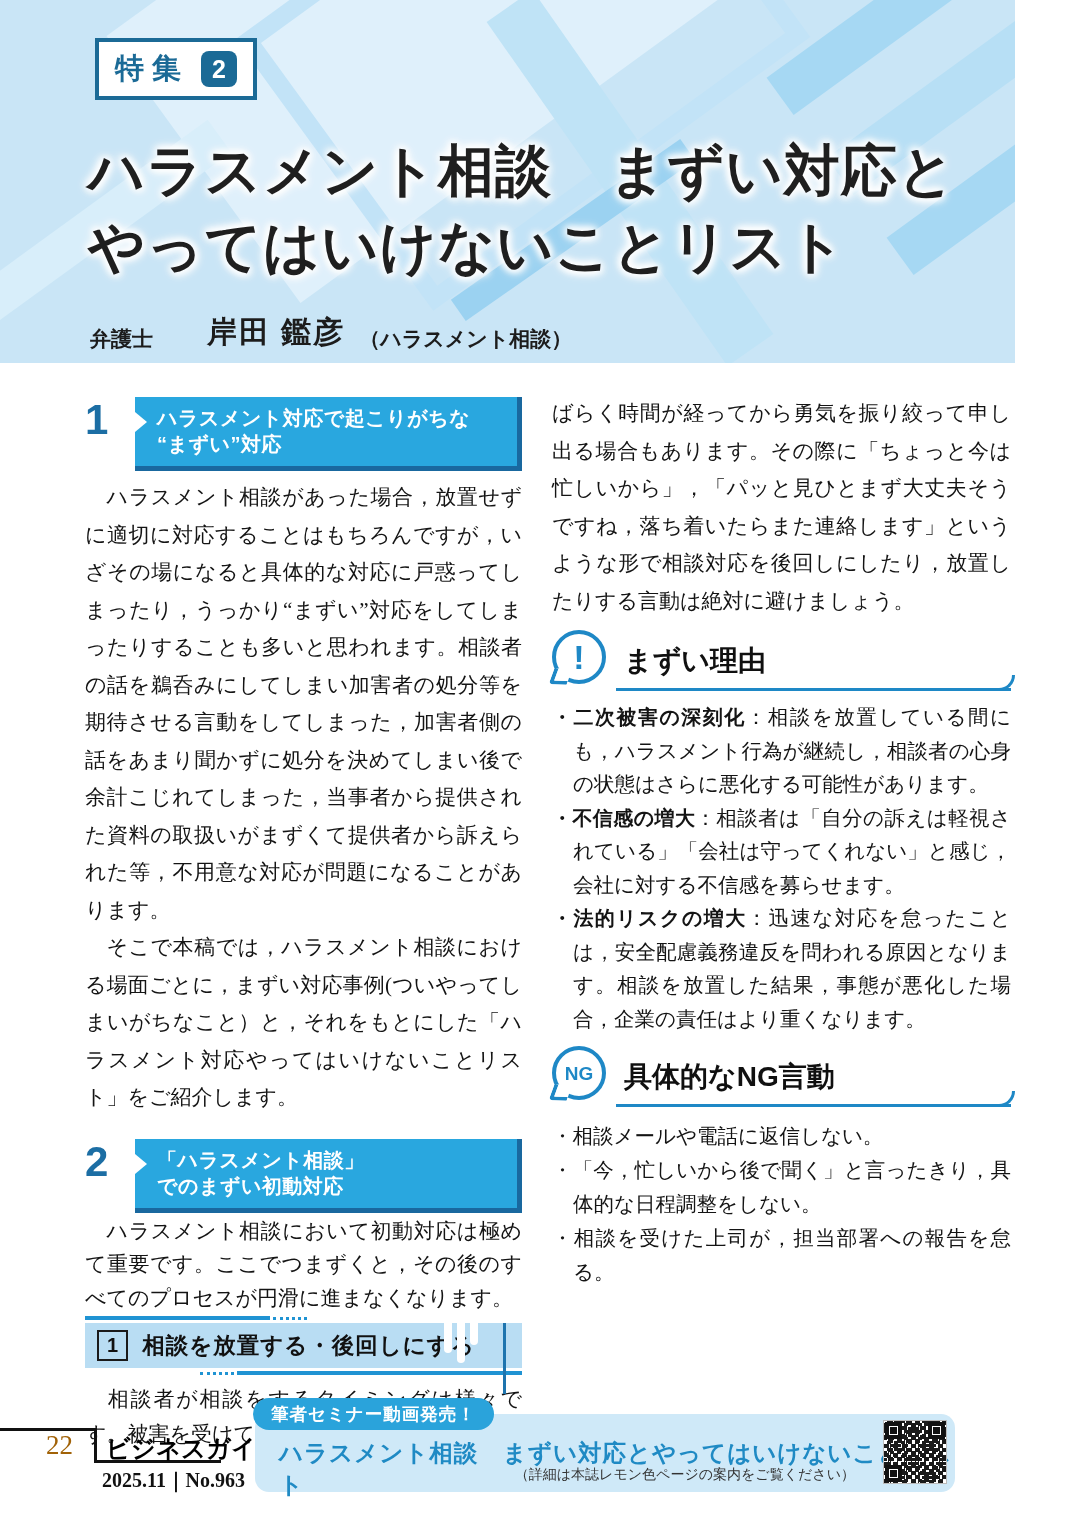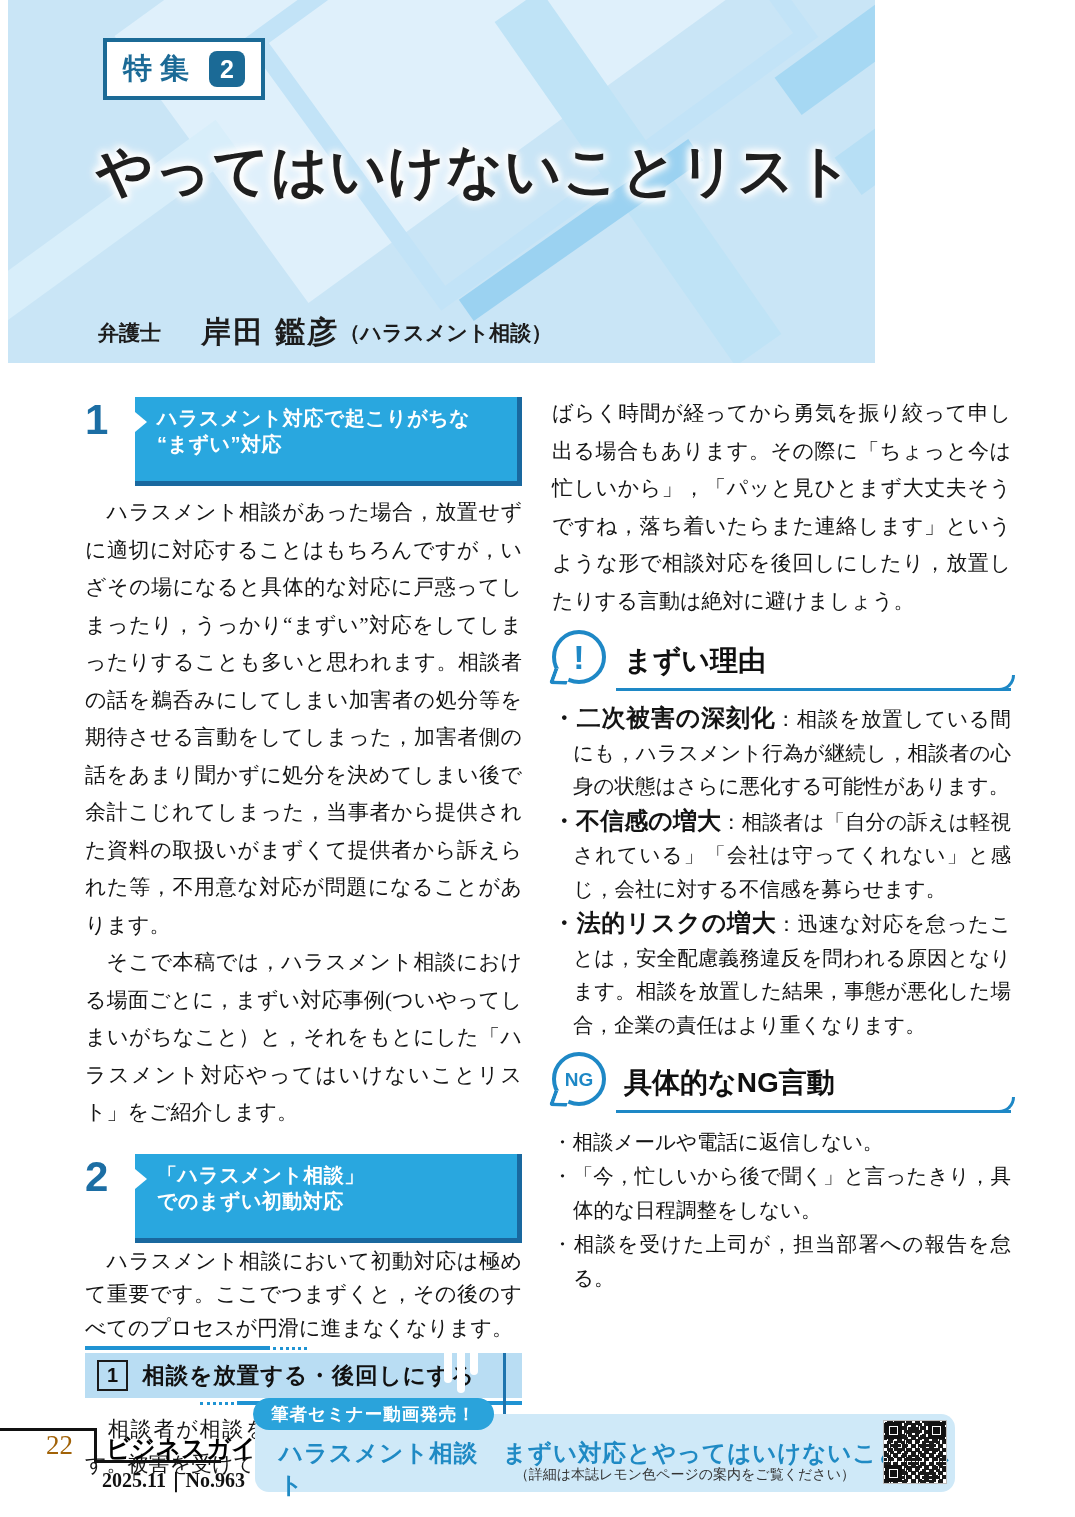--- a/index.html
+++ b/index.html
@@ -1,59 +1,59 @@
 <!DOCTYPE html>
 <html lang="ja"><head>
 <meta charset="utf-8">
 <style>
   html,body{margin:0;padding:0;background:#ffffff;}
   .page{position:relative;width:1075px;height:1517px;background:#ffffff;overflow:hidden;
         font-family:"Liberation Sans","DejaVu Sans",sans-serif;color:#141414;}
 
   
-  .header{position:absolute;left:8px;top:0;width:867px;height:363px;background:#c9e5f6;overflow:hidden;}
+  .header{position:absolute;left:0;top:0;width:1015px;height:363px;background:#c9e5f6;overflow:hidden;}
   .deco{position:absolute;}
   .d1{left:150px;top:-160px;width:560px;height:330px;background:#dff0fb;transform:rotate(-36deg);}
   .d2{left:290px;top:-130px;width:430px;height:300px;border:18px solid #c2e3f7;transform:rotate(-36deg);}
   .d3{left:740px;top:-50px;width:420px;height:46px;background:#a6d8f3;transform:rotate(-36deg);}
   .d4{left:800px;top:30px;width:420px;height:46px;background:#b7dff5;transform:rotate(-36deg);}
   .d5{left:860px;top:110px;width:420px;height:46px;background:#a6d8f3;transform:rotate(-36deg);}
   .d6{left:420px;top:150px;width:420px;height:56px;background:#bfe3f6;transform:rotate(55deg);}
   .d7{left:560px;top:90px;width:26px;height:280px;background:#9bd2f1;transform:rotate(55deg);}
   .d8{left:-70px;top:210px;width:320px;height:40px;background:#d8eefa;transform:rotate(-36deg);}
 
   .feature-badge{position:absolute;left:95px;top:38px;display:flex;align-items:center;gap:12px;
     background:#ffffff;border:4px solid #1b6a96;padding:7px 16px;}
   .feature-badge .lbl{color:#1b6a96;font-weight:900;font-size:29px;letter-spacing:8px;}
   .feature-badge .num{width:36px;height:36px;border-radius:8px;background:#1b6a96;color:#fff;
     font-weight:900;font-size:25px;display:flex;align-items:center;justify-content:center;}
 
   .main-title{position:absolute;left:88px;top:133px;font-size:56px;line-height:76px;font-weight:900;
     color:#1f1f1f;letter-spacing:1px;
     text-shadow:0 0 7px #fff,0 0 10px #fff,0 0 14px #fff,2px 2px 8px #fff,-2px -2px 8px #fff;}
-  .author{position:absolute;left:90px;top:312px;display:flex;align-items:center;color:#1c1c1c;}
+  .author{position:absolute;left:90px;top:312px;display:flex;align-items:flex-end;gap:14px;color:#1c1c1c;}
   .author .role{font-size:21px;font-weight:600;}
   .author .name{font-size:30px;font-weight:700;letter-spacing:2px;margin-left:40px;}
   .author .aff{font-size:21px;font-weight:600;}
 
   
   .col{position:absolute;}
   .col-left{left:85px;top:397px;width:437px;}
   .col-right{left:552px;top:395px;width:459px;}
 
   .serif, .para, .blt{font-family:"Liberation Serif","DejaVu Serif",serif;}
   .para{font-size:21px;line-height:37.5px;text-align:justify;margin:0;color:#141414;}
   .para.tight{line-height:33.5px;}
   .para.final{line-height:35px;}
 
   .sec-head{display:flex;gap:14px;margin:0 0 8px 0;}
   .sec-head.second{margin-bottom:2px;}
   .sec-num{width:36px;font-size:42px;font-weight:800;color:#1c6ea4;line-height:46px;}
   .sec-box{position:relative;flex:1;background:#29a7df;border-right:5px solid #19689f;border-bottom:5px solid #19689f;
-    color:#fff;font-weight:800;font-size:20px;line-height:26px;padding:8px 10px 24px 22px;letter-spacing:.5px;}
+    color:#fff;font-weight:800;font-size:20px;line-height:26px;padding:8px 10px 9px 22px;letter-spacing:.5px;}
   .sec-box::before{content:"";position:absolute;left:0;top:15px;width:0;height:0;
     border-top:10px solid transparent;border-bottom:10px solid transparent;border-left:12px solid #ffffff;}
 
   
   .sub-head{margin-top:0;}
   .sub-line{display:flex;align-items:center;height:6px;}
   .sub-line .solid{height:3.5px;background:#1f93d3;}
   .sub-line .dots{width:34px;border-top:3.5px dotted #1f93d3;margin-left:3px;}
   .sub-line.top .solid{width:185px;}
   .sub-line.bottom{margin-left:112px;}
@@ -77,21 +77,21 @@
   .bubble .glyph{color:#1e88c6;font-weight:900;font-size:34px;line-height:1;}
   .bubble .glyph.ng{font-size:19px;letter-spacing:0;}
   .feat-title{margin-left:72px;padding-top:12px;font-size:28px;font-weight:800;color:#101010;}
   .rule{position:relative;margin-left:64px;border-bottom:3px solid #1e88c6;height:0;}
   .rule .hook{position:absolute;right:-4px;bottom:-3px;width:18px;height:13px;
     border-bottom:3px solid #1e88c6;border-right:3px solid #1e88c6;border-radius:0 0 16px 0;}
 
   ul.blist{list-style:none;margin:10px 0 0 0;padding:0;}
   .blt{font-size:20.5px;line-height:33.5px;text-align:justify;color:#141414;
     padding-left:21px;text-indent:-21px;margin:0;}
-  .blt .blt-term{font-family:"Liberation Sans","DejaVu Sans",sans-serif;font-weight:700;font-size:24px;}
+  .blt .blt-term{font-family:"Liberation Sans","DejaVu Sans",sans-serif;font-weight:700;font-size:20px;}
   ul.blist.ng{margin-top:12px;}
   ul.blist.ng .blt{line-height:34px;}
 
   
   .f-hr1{position:absolute;left:0;top:1428px;width:94px;height:2.5px;background:#111;}
   .f-vline{position:absolute;left:94px;top:1428px;width:2.5px;height:34px;background:#111;}
   .f-hr2{position:absolute;left:94px;top:1460px;width:127px;height:2.5px;background:#111;}
   .f-page{position:absolute;left:46px;top:1430px;font-family:"Liberation Serif","DejaVu Serif",serif;
     font-size:27px;color:#a16207;}
   .f-logo{position:absolute;left:106px;top:1433px;font-weight:900;font-size:24px;color:#000;
@@ -127,20 +127,21 @@
     <div class="deco d6"></div>
     <div class="deco d7"></div>
     <div class="deco d8"></div>
 
     <div class="feature-badge">
       <span class="lbl">特集</span>
       <span class="num">2</span>
     </div>
 
     <div class="main-title">
+      <div>ハラスメント相談　まずい対応と</div>
       <div>やってはいけないことリスト</div>
     </div>
 
     <div class="author">
       <span class="role">弁護士</span>
       <span class="name">岸田 鑑彦</span>
       <span class="aff">（ハラスメント相談）</span>
     </div>
   </div>
 

